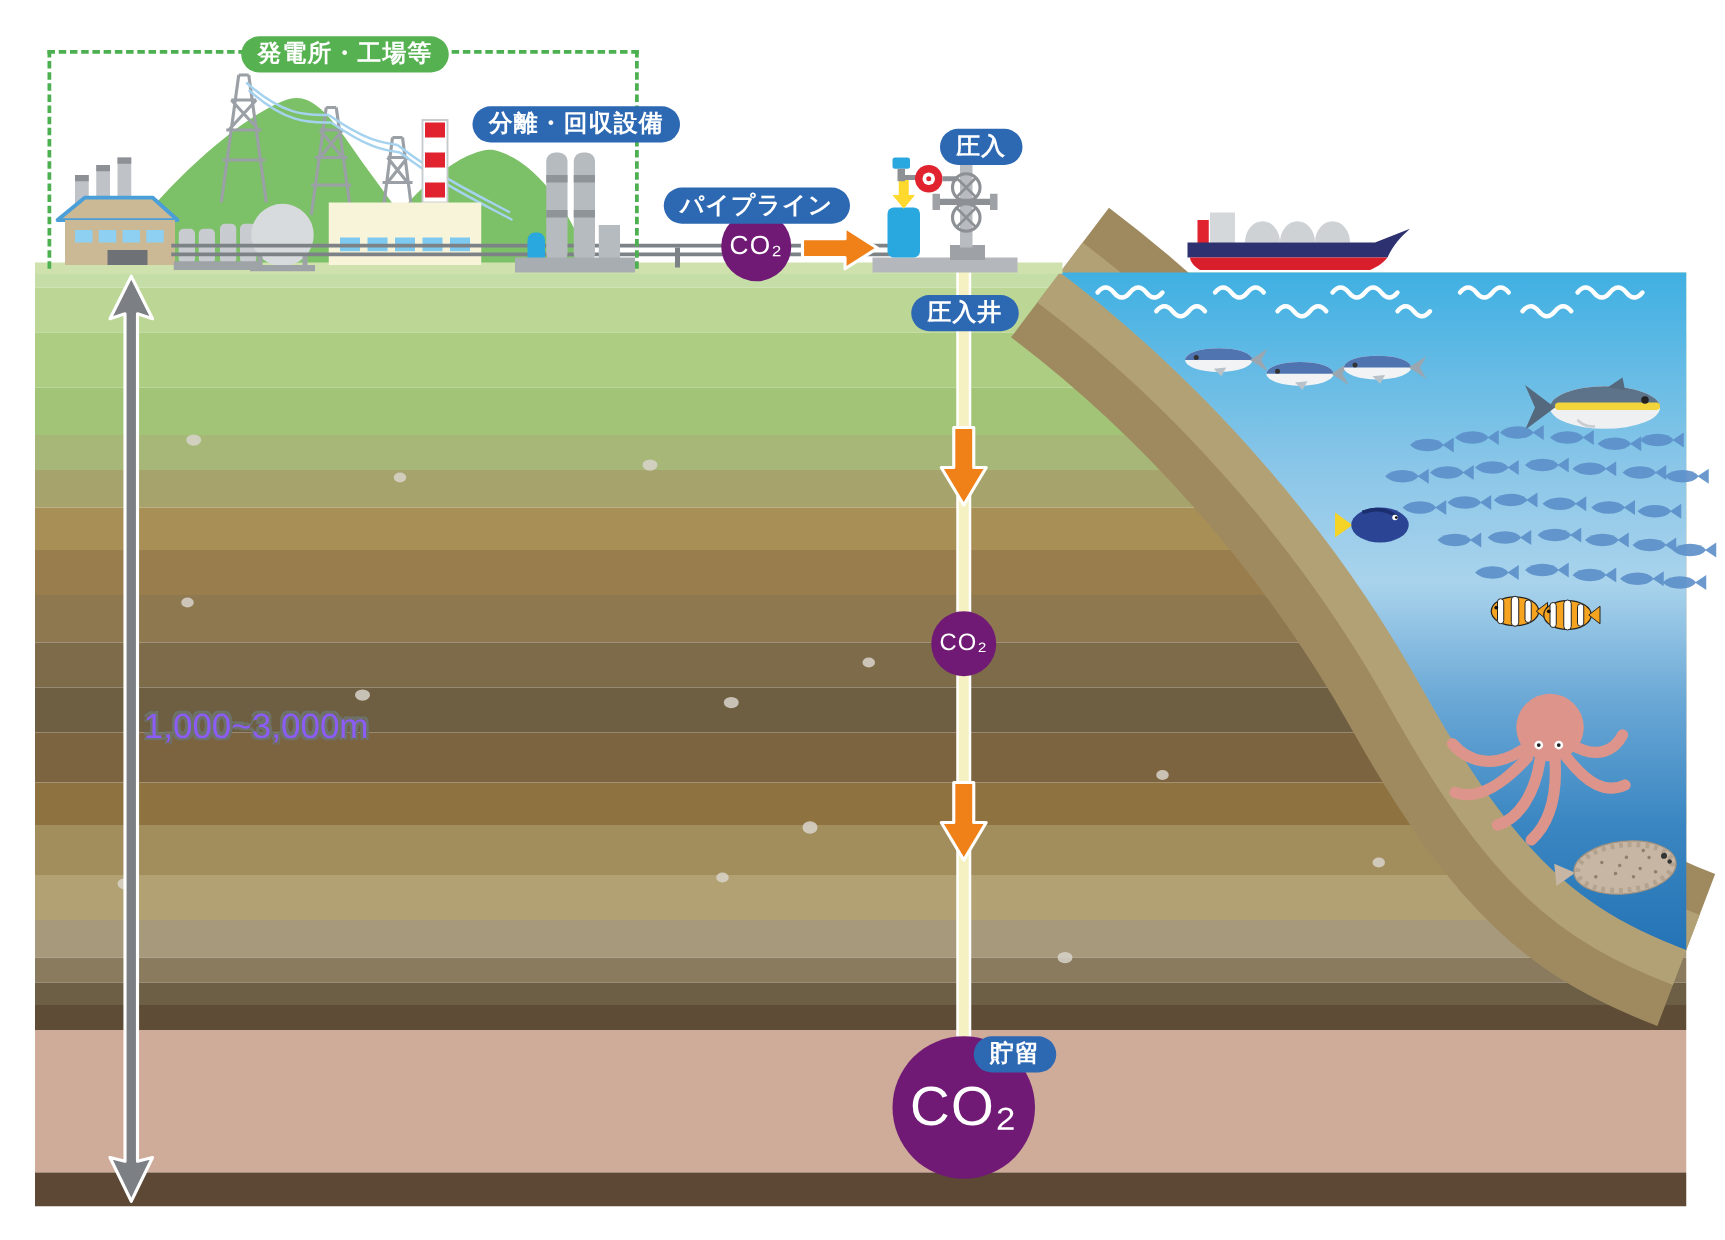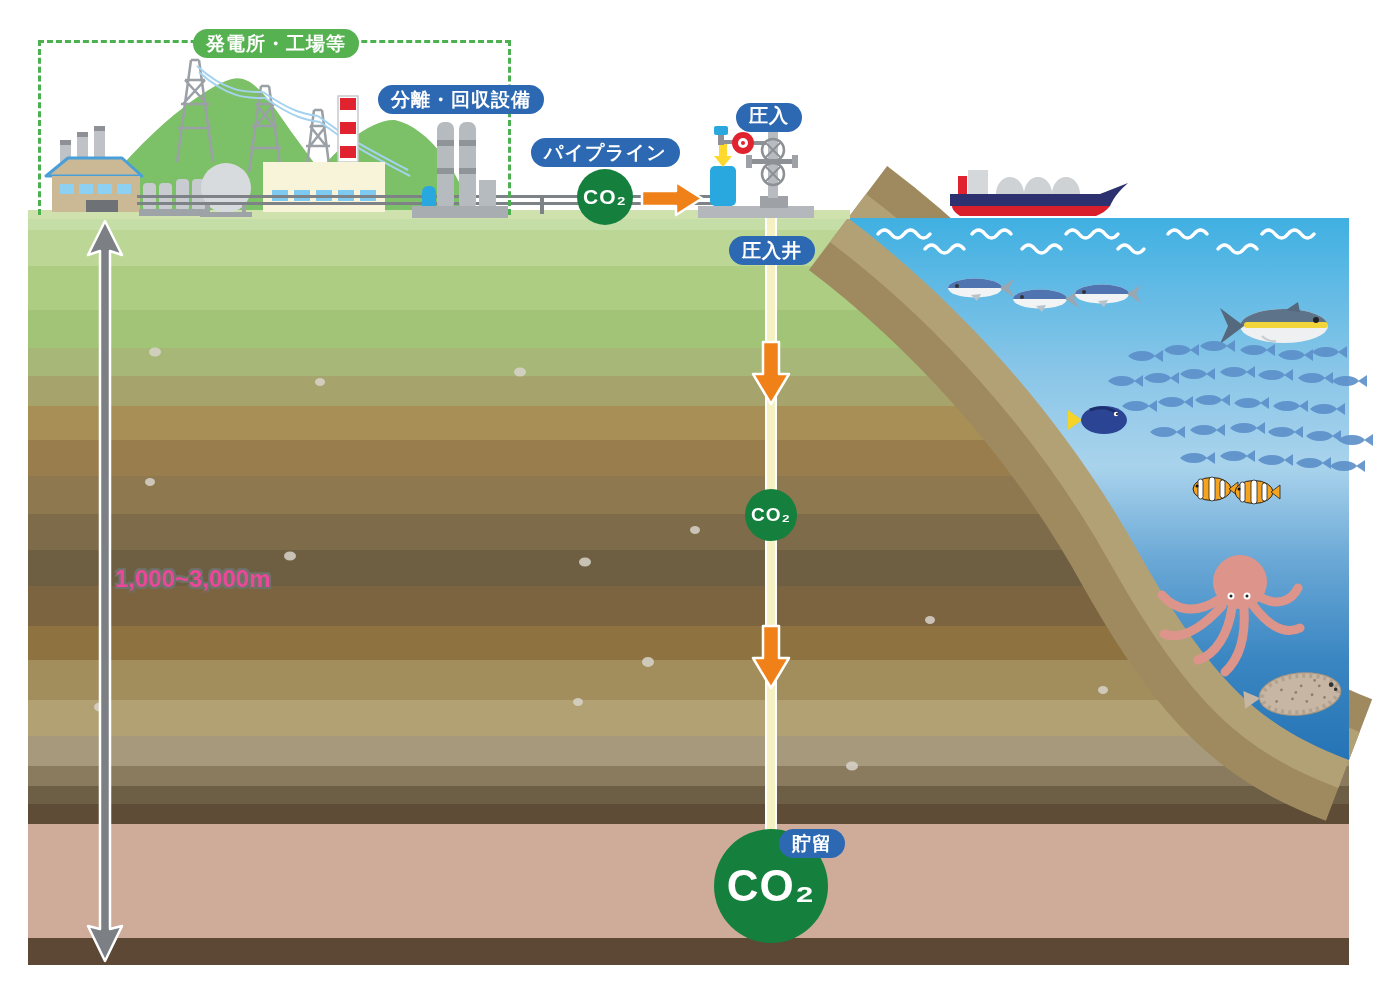--- a/index.html
+++ b/index.html
@@ -7,30 +7,30 @@
   #stage{position:relative;width:1380px;height:992px;background:#ffffff;overflow:hidden;}
   #ground{position:absolute;left:28px;top:218px;width:1321px;height:747px;}
   #ground div{width:100%;}
   #scene{position:absolute;left:0;top:0;width:1380px;height:992px;}
   .badge{position:absolute;color:#fff;font-weight:bold;font-size:19px;line-height:1;
          padding:5px 13px;border-radius:16px;letter-spacing:1px;white-space:nowrap;z-index:6;}
   .badge.blue{background:#2d68b2;}
   .badge.green{background:#56b151;}
   #b-source{left:193px;top:29px;}
   #b-sep{left:378px;top:85px;text-align:center;}
-  #b-pipe{left:531px;top:138px;}
-  #b-inj{left:736px;top:103px;font-family:Liberation Mono, monospace;}
+  #b-pipe{left:531px;top:150px;}
+  #b-inj{left:752px;top:103px;}
   #b-well{left:729px;top:236px;}
   #b-store{left:779px;top:829px;z-index:8;text-align:center;}
-  .co2{position:absolute;background:#15803d;border-radius:50%;color:#fff;font-weight:bold;
+  .co2{position:absolute;background:#701a75;border-radius:50%;color:#fff;font-weight:normal;
        display:flex;align-items:center;justify-content:center;z-index:5;letter-spacing:1px;}
   #co2-pipe{left:577px;top:169px;width:56px;height:56px;font-size:21px;}
   #co2-mid{left:745px;top:489px;width:52px;height:52px;font-size:19px;}
   #co2-big{left:714px;top:829px;width:114px;height:114px;font-size:44px;z-index:7;}
-  #depth-label{position:absolute;left:115px;top:565px;font-size:24px;font-weight:bold;color:#ec4899;z-index:6;
+  #depth-label{position:absolute;left:115px;top:565px;font-size:28px;font-weight:normal;color:#8b5cf6;z-index:6;
      text-shadow:-2px -2px 0 #6e7268,2px -2px 0 #6e7268,-2px 2px 0 #6e7268,2px 2px 0 #6e7268,0 0 3px #6e7268;}
   #dashed-box{position:absolute;left:38px;top:40px;width:467px;height:172px;z-index:4;
      border:3px dashed #4cb050;border-bottom:none;}
 </style>
 </head>
 <body>
 
 <div id="stage">
 
   <div id="ground">

